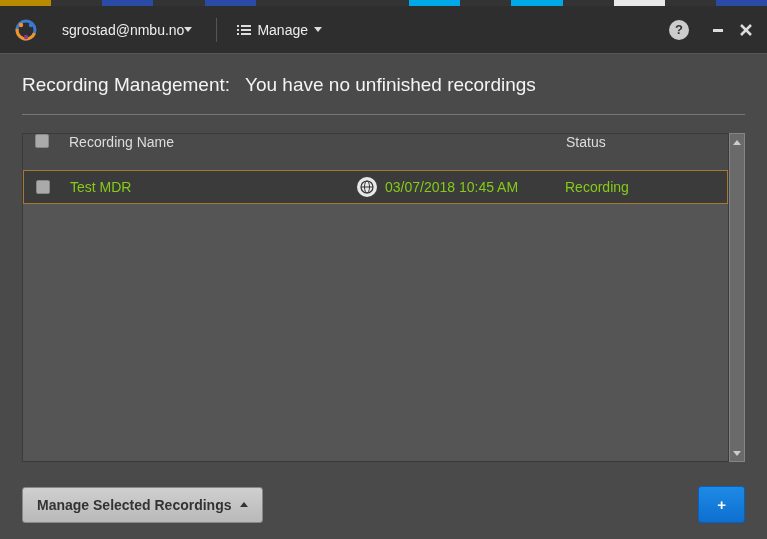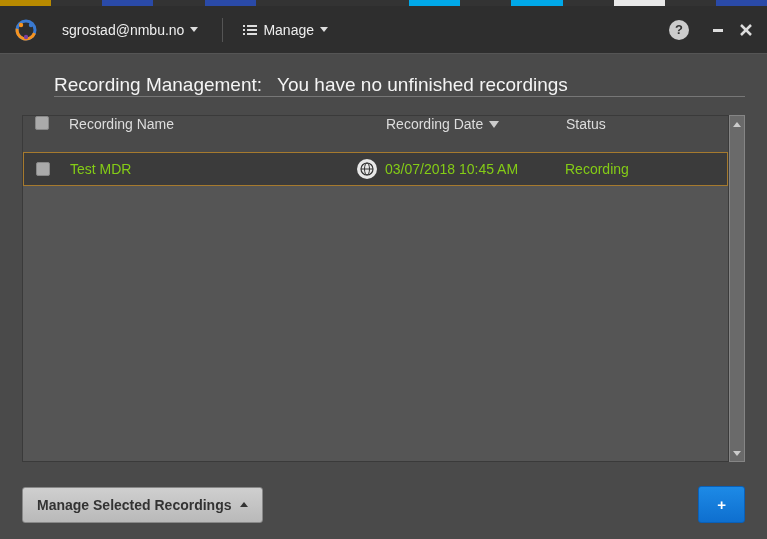--- a/index.html
+++ b/index.html
@@ -30,21 +30,20 @@
   .logo {
     width: 28px; height: 28px;
     position: relative;
     margin-right: 6px;
   }
   .logo svg { width: 28px; height: 28px; }
   .user-menu {
     color: #eee;
     display: flex;
     align-items: center;
-    gap: 6px;
     padding: 6px 10px;
     cursor: pointer;
   }
   .divider-v {
     width: 1px; height: 24px; background: #555;
     margin: 0 8px;
   }
   .manage-menu {
     color: #eee;
     display: flex;
@@ -97,23 +96,22 @@
     padding: 20px 22px 16px 22px;
     display: flex;
     flex-direction: column;
     height: calc(539px - 54px);
   }
   .page-heading {
     font-size: 19px;
     font-weight: normal;
     color: #f4f4f4;
     border-bottom: 1px solid #777;
-    padding-bottom: 0;
+    padding-bottom: 18px;
     margin-bottom: 18px;
-    margin-left: 32px;
   }
   .page-heading .t1 { margin-right: 10px; }
   .table-wrap {
     flex: 1;
     position: relative;
     display: flex;
   }
   .table-scroll {
     flex: 1;
     background: #555;
@@ -298,24 +296,20 @@
   <div class="table-wrap">
     <div class="table-scroll">
       <div class="thead">
         <div class="col-chk">
           <div class="checkbox"></div>
         </div>
         <div class="col-name">
           <span>Recording Name</span>
         </div>
         <div class="col-ic"></div>
-        <div class="col-date">
-          <span>Recording Date</span>
-          <span class="sort-ind"></span>
-        </div>
         <div class="col-status">
           <span>Status</span>
         </div>
       </div>
       <div class="tbody" id="tbody">
           <div class="row">
             <div class="col-chk">
               <div class="checkbox"></div>
             </div>
             <div class="col-name">Test MDR</div>

